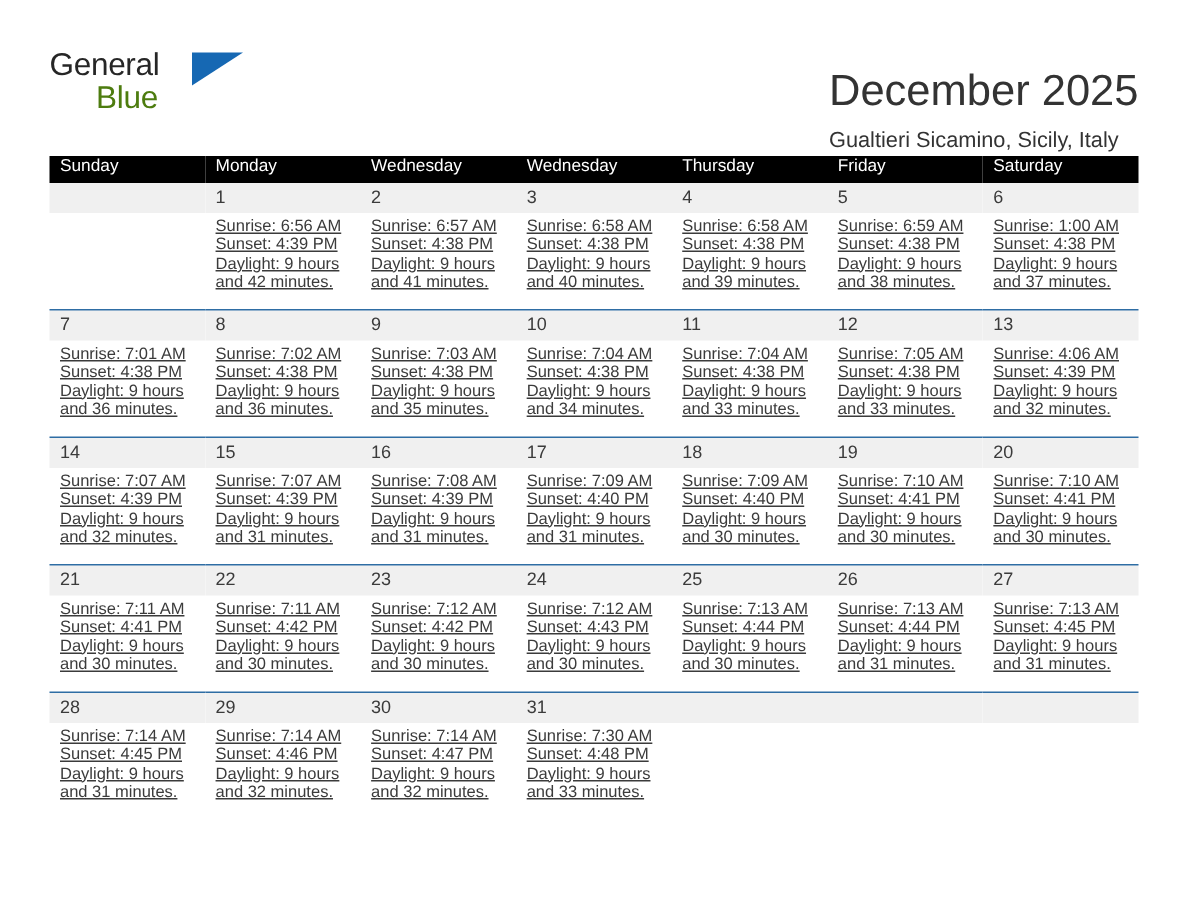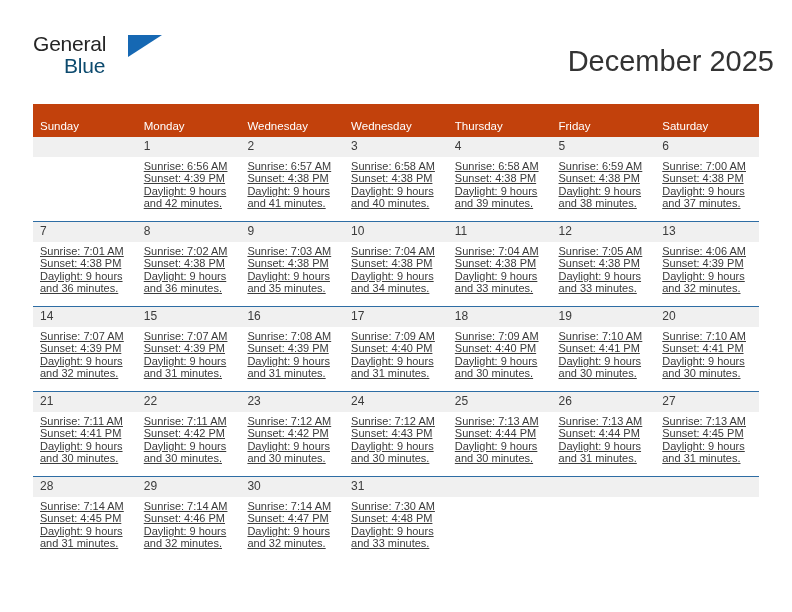--- a/index.html
+++ b/index.html
@@ -19,21 +19,21 @@
     width: 792px;
     height: 612px;
     box-sizing: border-box;
   }
 
   
   .header {
     position: absolute;
     left: 33px;
     top: 28px;
-    right: 18px;
+    right: 33px;
     height: 68px;
     text-decoration: underline;
   }
   .logo {
     position: absolute;
     left: 0;
     top: 4px;
     width: 130px;
     height: 54px;
   }
@@ -54,21 +54,21 @@
     height: 0;
     border-left: 34px solid #1668b3;
     border-bottom: 22px solid transparent;
   }
   .logo-blue {
     position: absolute;
     left: 31px;
     top: 22px;
     font-size: 21px;
     letter-spacing: -0.2px;
-    color: #0c4a6e;
+    color: #4d7c0f;
     font-family: "Liberation Sans", sans-serif;
   }
   .title-block {
     position: absolute;
     right: 0;
     top: 0;
     text-align: left;
     margin-top: 16px;
   }
   .cal-title {
@@ -89,26 +89,26 @@
   
   .calendar {
     position: absolute;
     left: 33px;
     top: 104px;
     width: 726px;
     border-collapse: collapse;
     table-layout: fixed;
   }
   .calendar th {
-    background: #c2410c;
+    background: #000000;
     color: #ffffff;
     font-size: 11.5px;
     font-weight: normal;
     text-align: left;
-    padding: 15px 0 4px 7px;
+    padding: 0 0 4px 7px;
     height: 14px;
     border: none;
   }
   .calendar td {
     vertical-align: top;
     padding: 0;
     border-top: 1px solid #2e6da4;
     background: #ffffff;
     height: 84px;
   }
@@ -143,20 +143,21 @@
 <div class="page">
 
   <div class="header">
     <div class="logo">
       <span class="logo-general">General</span>
       <span class="logo-triangle"></span>
       <span class="logo-blue">Blue</span>
     </div>
     <div class="title-block">
       <div class="cal-title">December 2025</div>
+      <div class="cal-subtitle">Gualtieri Sicamino, Sicily, Italy</div>
     </div>
   </div>
 
   <table class="calendar">
     <thead>
       <tr id="weekday-row">
           <th>Sunday</th>
           <th>Monday</th>
           <th>Wednesday</th>
           <th>Wednesday</th>
@@ -212,21 +213,21 @@
             <div class="dayinfo">
               <div>Sunrise: 6:59 AM</div>
               <div>Sunset: 4:38 PM</div>
               <div>Daylight: 9 hours</div>
               <div>and 38 minutes.</div>
             </div>
           </td>
           <td>
             <div class="daynum">6</div>
             <div class="dayinfo">
-              <div>Sunrise: 7:00 AM</div>
+              <div>Sunrise: 1:00 AM</div>
               <div>Sunset: 4:38 PM</div>
               <div>Daylight: 9 hours</div>
               <div>and 37 minutes.</div>
             </div>
           </td>
         </tr>
         <tr class="week">
           <td>
             <div class="daynum">7</div>
             <div class="dayinfo">

